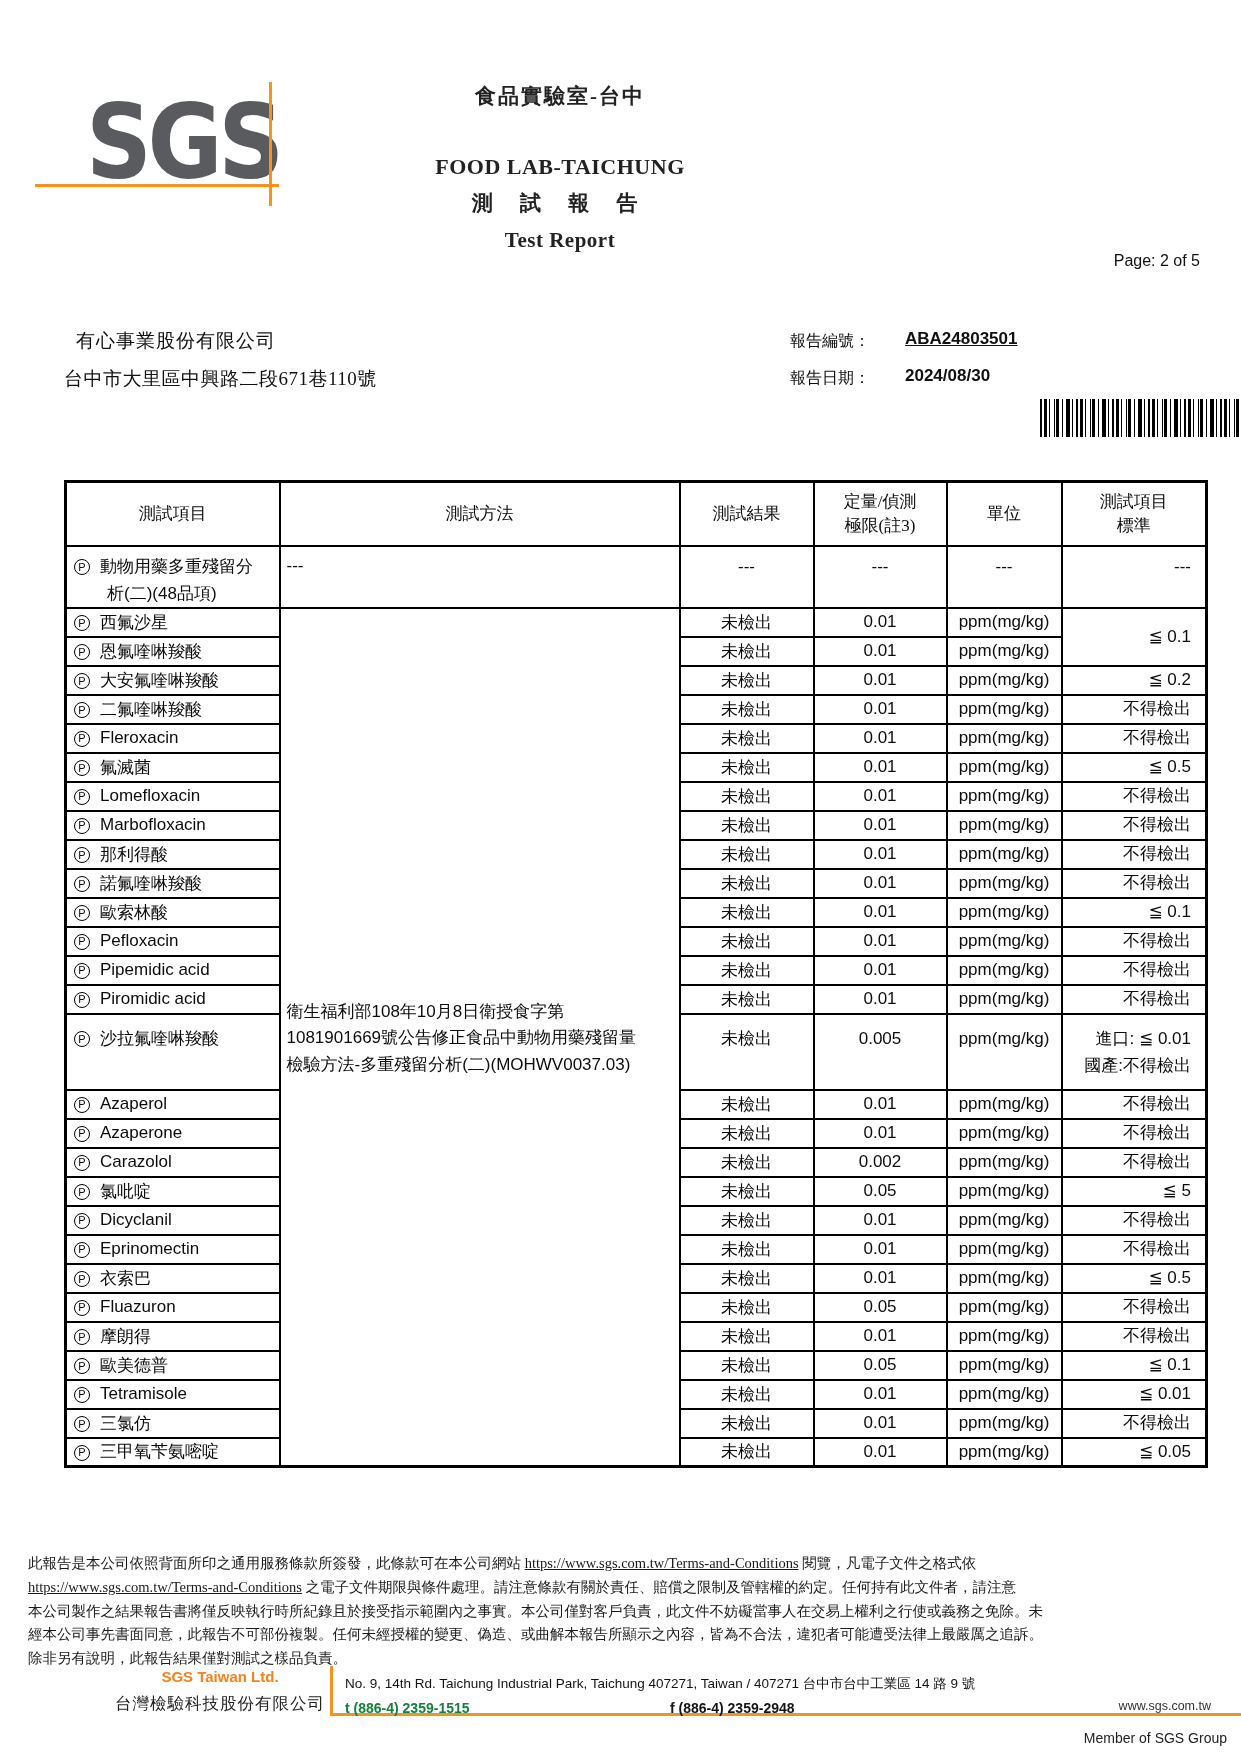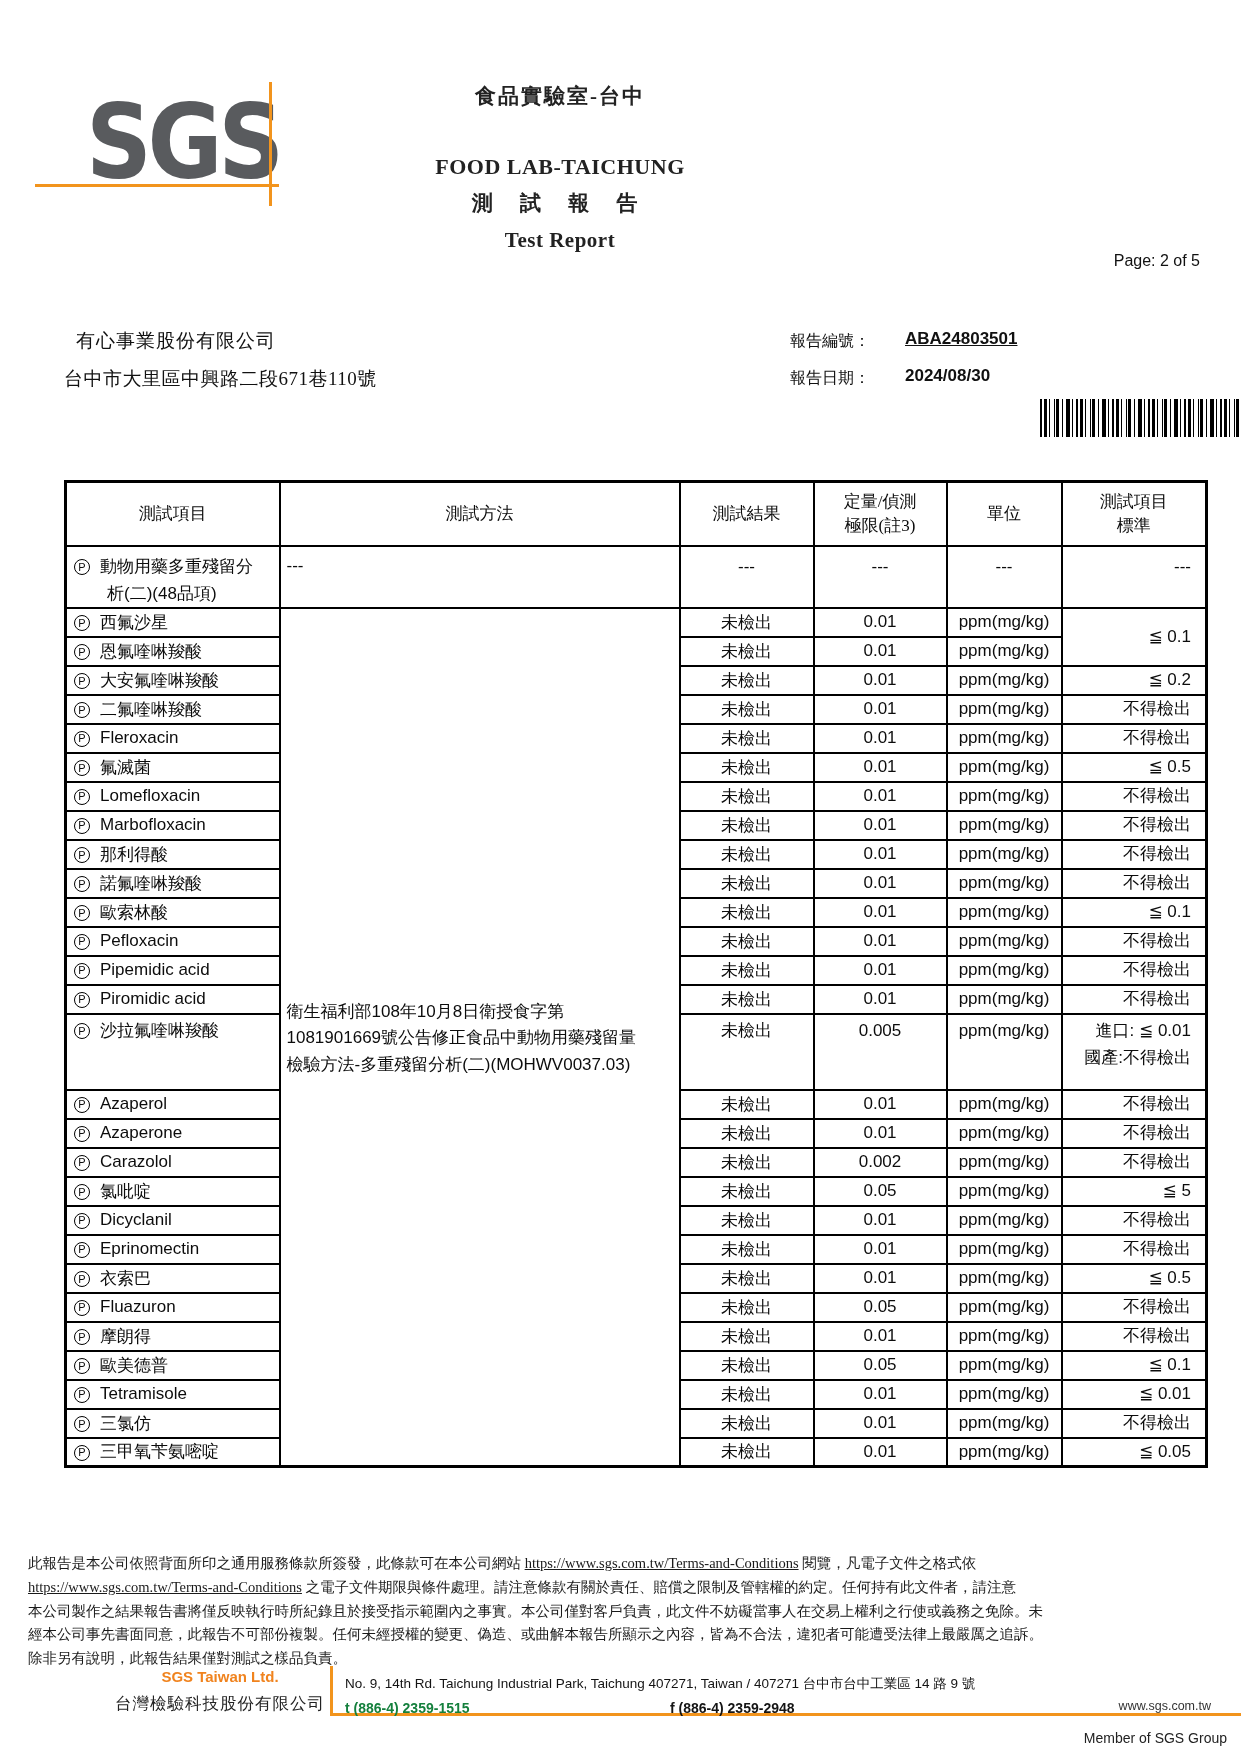--- a/index.html
+++ b/index.html
@@ -54,21 +54,21 @@
     border-collapse:collapse; table-layout:fixed; width:1141px;
     border:3px solid #000;
   }
   table.results td { border:2px solid #000; font-size:17px; color:#0c0c0c; }
   tr.hdr td {
     height:64px; text-align:center; vertical-align:middle;
     font-family:"Liberation Serif","DejaVu Serif",serif; font-size:17px; line-height:24px;
   }
   tr.grp td { height:62px; vertical-align:top; padding-top:6px; line-height:27px; }
   tr.row td { height:29px; vertical-align:middle; }
-  tr.tall td { height:76px; vertical-align:top; padding-top:2px; line-height:27px; }
+  tr.tall td { height:76px; vertical-align:top; padding-top:10px; line-height:27px; }
 
   .c-item  { text-align:left; padding-left:7px; }
   .c-method{ text-align:left; vertical-align:top; padding:3px 4px 0 6px; line-height:26.5px; font-size:16.5px; }
   .c-result{ text-align:center; }
   .c-limit { text-align:center; }
   .c-unit  { text-align:center; font-size:16.5px; }
   .c-std   { text-align:right; padding-right:14px; line-height:26px; }
 
   .pmark {
     display:inline-flex; align-items:center; justify-content:center;

